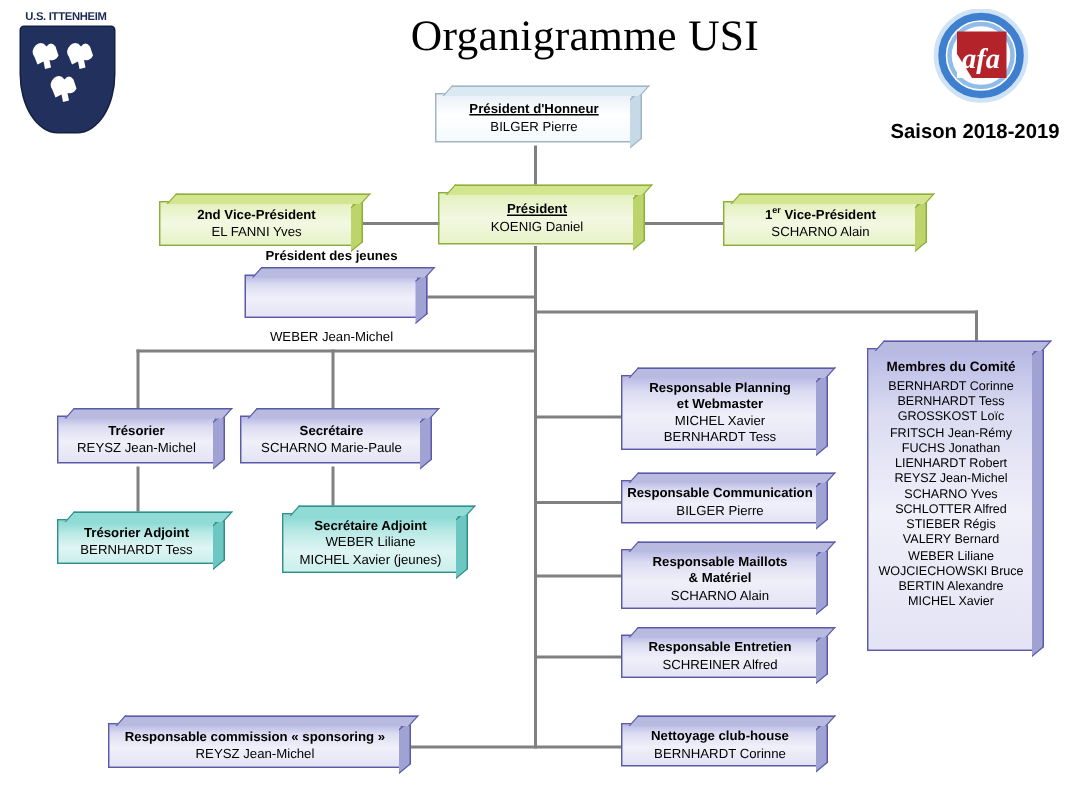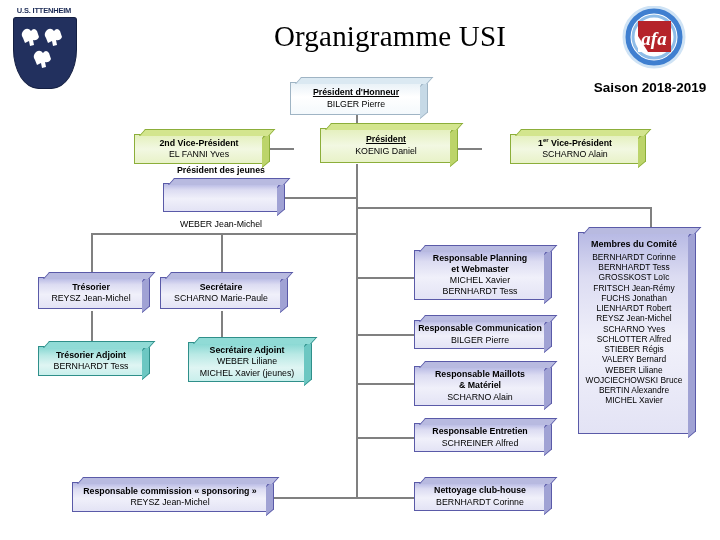--- a/index.html
+++ b/index.html
@@ -19,21 +19,20 @@
   #page-title {
     position: absolute;
     left: 200px;
     top: 8px;
     width: 380px;
     text-align: center;
     font-family: "Liberation Serif", serif;
     font-size: 29px;
     color: #000000;
     letter-spacing: 0.2px;
-    margin-top: 12px;
   }
 
   
   #club-crest {
     position: absolute;
     left: 10px;
     top: 6px;
     width: 68px;
     height: 82px;
   }
@@ -120,30 +119,28 @@
     height: 6px;
     transform: skewX(-42deg);
     transform-origin: left bottom;
     z-index: -1;
   }
 
   
   .sty-white {
     background: linear-gradient(180deg, #e8f1f7 0%, #ffffff 45%, #f4f9fc 100%);
     border: 1px solid #9fb4c4;
-    margin-top: 20px;
   }
   .sty-white::before { background: #c6d9e6; border: 1px solid #9fb4c4; border-left: none; }
   .sty-white::after  { background: #dbe9f2; border: 1px solid #9fb4c4; border-bottom: none; }
 
   
   .sty-green {
     background: linear-gradient(180deg, #e4f0bd 0%, #f2f8e2 50%, #e8f2c8 100%);
     border: 1px solid #8cae3a;
-    margin-left: 28px;
   }
   .sty-green::before { background: #bcd46a; border: 1px solid #8cae3a; border-left: none; }
   .sty-green::after  { background: #d3e58e; border: 1px solid #8cae3a; border-bottom: none; }
 
   
   .sty-purple {
     background: linear-gradient(180deg, #b7b9e4 0%, #dcdcf2 22%, #f0f0fa 55%, #e3e3f5 100%);
     border: 1px solid #5a5aa8;
   }
   .sty-purple::before { background: #a0a2d4; border: 1px solid #5a5aa8; border-left: none; }

